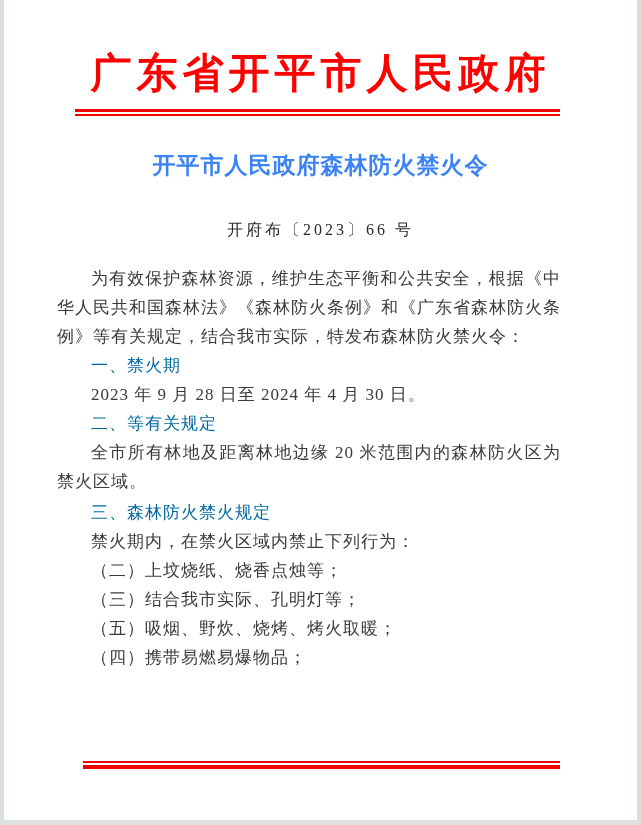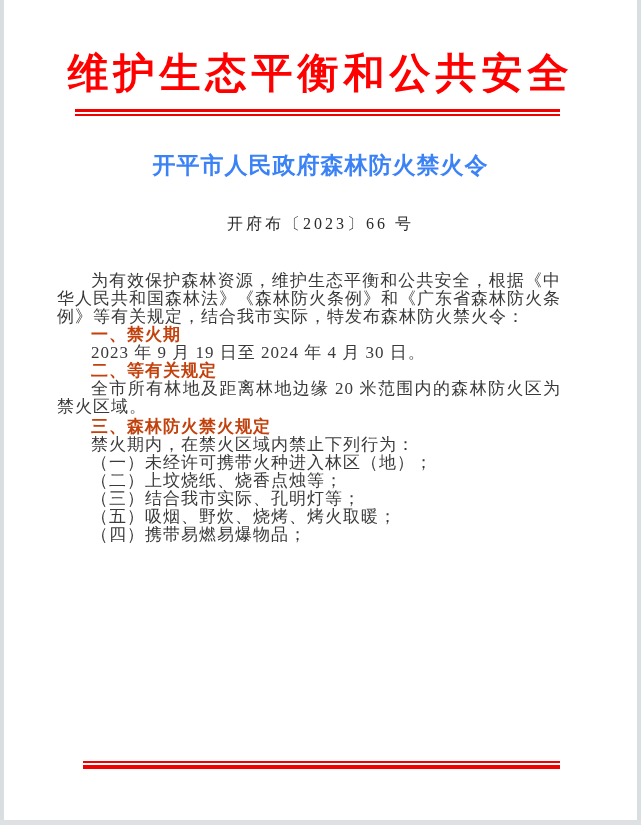--- a/index.html
+++ b/index.html
@@ -43,70 +43,69 @@
   .doc-title {
     position: absolute; top: 150px; left: 0; width: 641px;
     margin: 0;
     text-align: center;
     font-size: 23px; font-weight: 700;
     letter-spacing: 1px;
     color: #3b82f6;
     white-space: nowrap;
   }
   .doc-number {
-    position: absolute; top: 214px; left: 0; width: 641px;
+    position: absolute; top: 220px; left: 0; width: 641px;
     text-align: center;
     font-size: 16px;
     letter-spacing: 3px;
     color: #2a2a2a;
     white-space: nowrap;
   }
 
   .doc-body {
-    position: absolute; top: 272px; left: 57px; width: 504px;
+    position: absolute; top: 264px; left: 57px; width: 504px;
     font-size: 17px;
-    line-height: 18px;
+    line-height: 29px;
     letter-spacing: 1px;
     text-align: justify;
     color: #3a3a3a;
   }
   .doc-body p { margin: 0; text-indent: 2em; }
   .sec-heading {
     font-family: "Liberation Sans", "DejaVu Sans", sans-serif;
-    font-weight: 700;
-    color: #c2410c;
+    font-weight: 400;
+    color: #0369a1;
     letter-spacing: 1px;
   }
   .sec-heading.gap { margin-top: 2px !important; }
 </style>
 </head>
 <body>
 
 <div class="page">
 
-  <div class="org-name">维护生态平衡和公共安全</div>
+  <div class="org-name">广东省开平市人民政府</div>
 
   <div class="head-rule"></div>
 
   <h1 class="doc-title">开平市人民政府森林防火禁火令</h1>
 
   <div class="doc-number">开府布〔2023〕66 号</div>
 
   <div class="doc-body">
     <p>为有效保护森林资源，维护生态平衡和公共安全，根据《中华人民共和国森林法》《森林防火条例》和《广东省森林防火条例》等有关规定，结合我市实际，特发布森林防火禁火令：</p>
 
     <p class="sec-heading">一、禁火期</p>
-    <p>2023 年 9 月 19 日至 2024 年 4 月 30 日。</p>
+    <p>2023 年 9 月 28 日至 2024 年 4 月 30 日。</p>
 
     <p class="sec-heading">二、等有关规定</p>
     <p>全市所有林地及距离林地边缘 20 米范围内的森林防火区为禁火区域。</p>
 
     <p class="sec-heading gap">三、森林防火禁火规定</p>
     <p>禁火期内，在禁火区域内禁止下列行为：</p>
-    <p>（一）未经许可携带火种进入林区（地）；</p>
     <p>（二）上坟烧纸、烧香点烛等；</p>
     <p>（三）结合我市实际、孔明灯等；</p>
     <p>（五）吸烟、野炊、烧烤、烤火取暖；</p>
     <p>（四）携带易燃易爆物品；</p>
   </div>
 
   <div class="foot-rule"></div>
 
   <div class="edge-left"></div>
   <div class="edge-right"></div>

